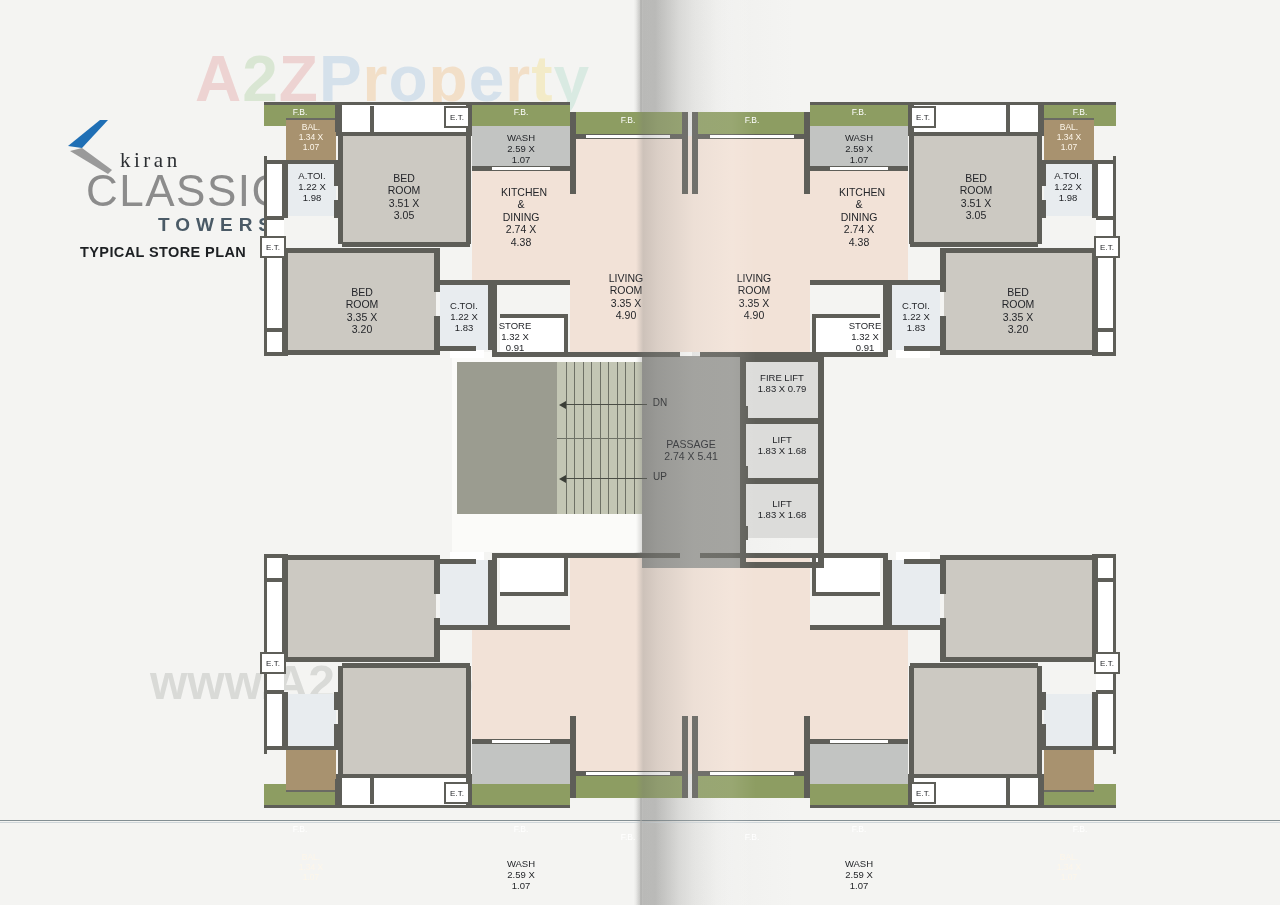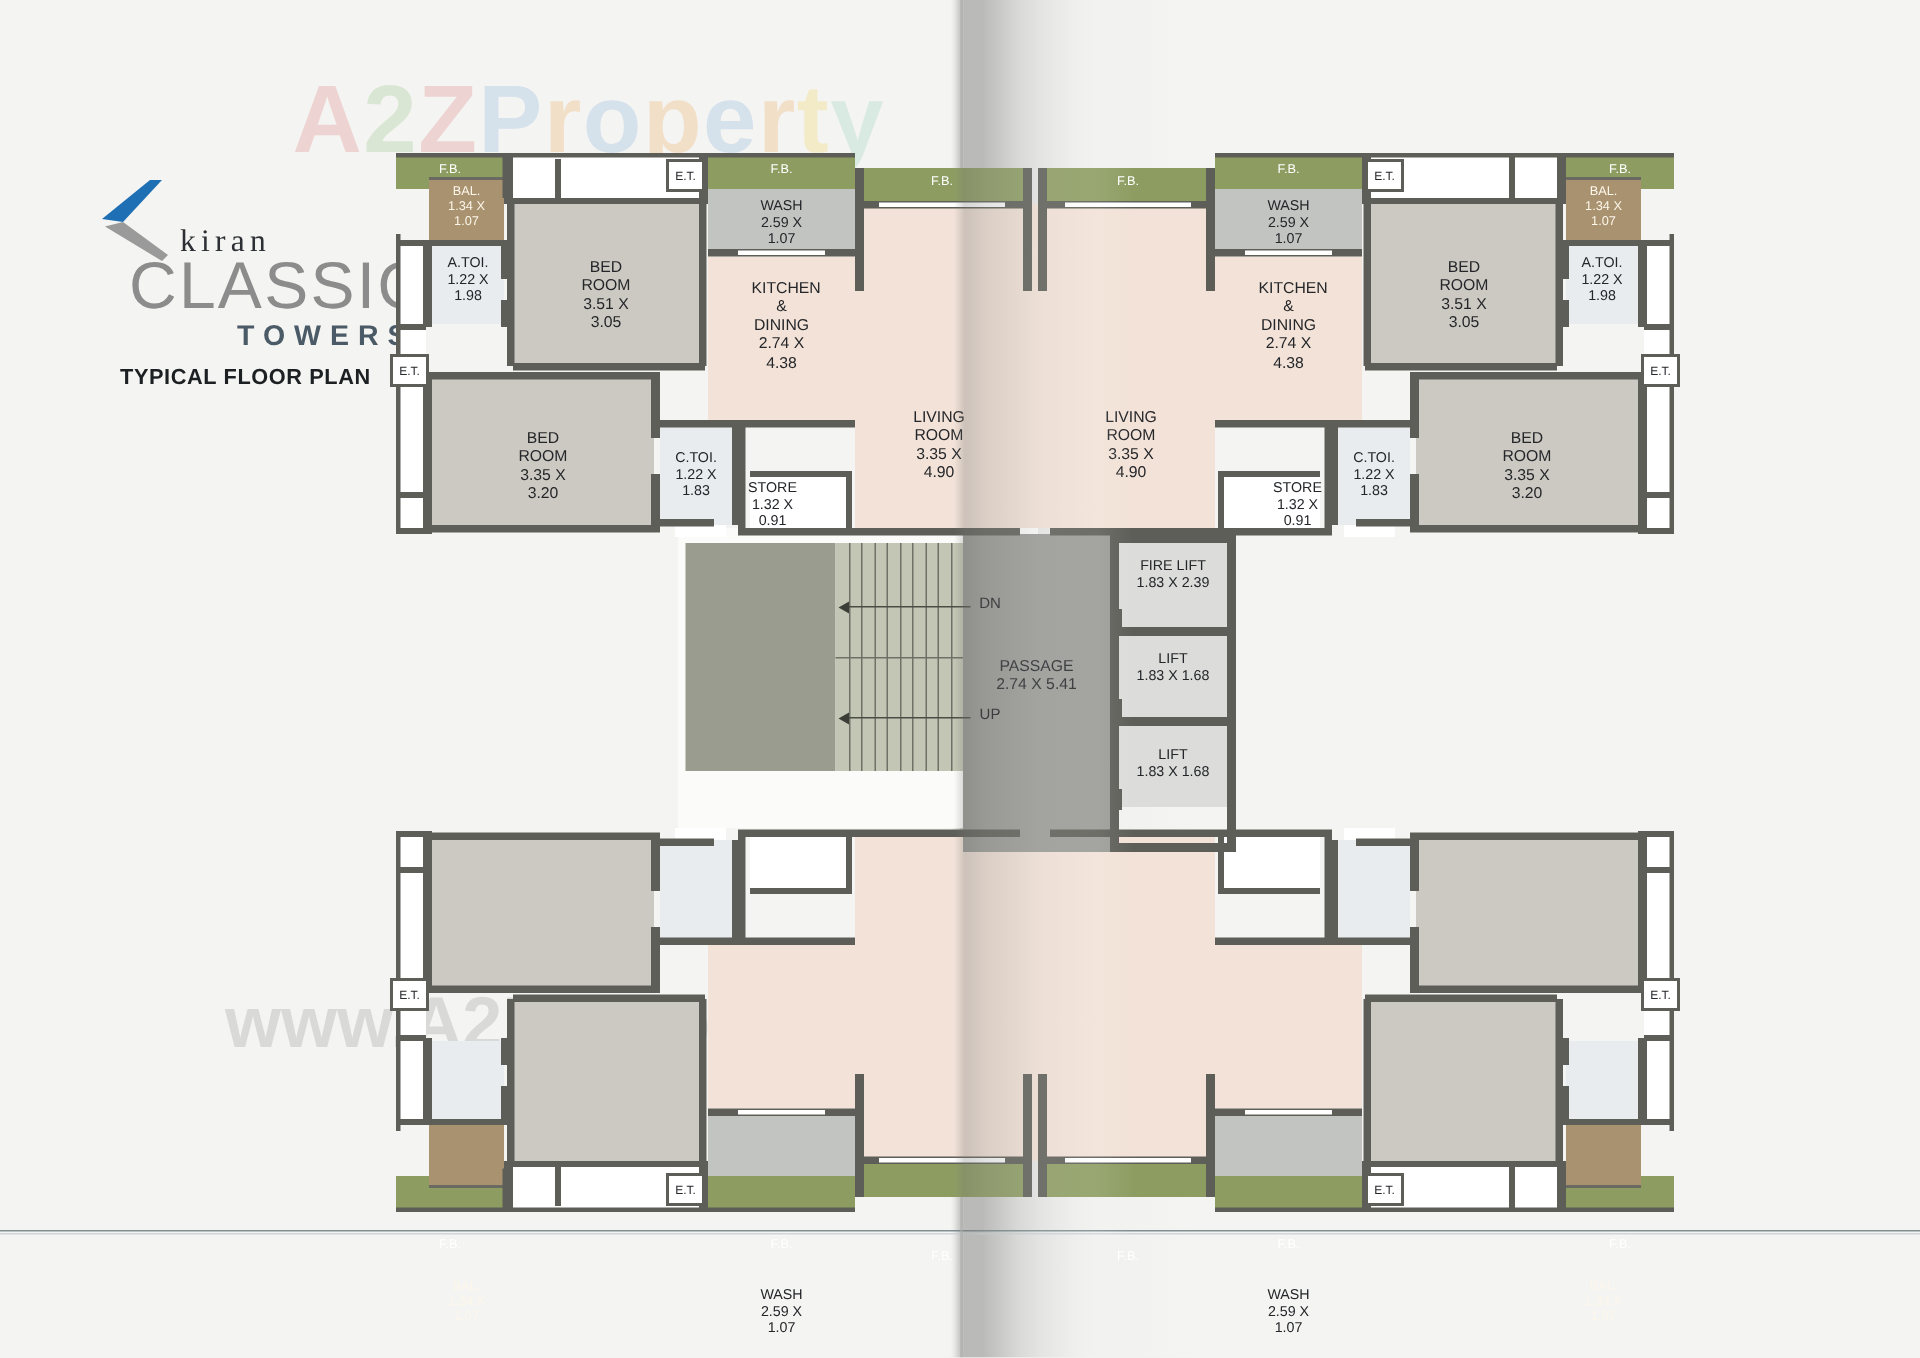--- a/index.html
+++ b/index.html
@@ -119,21 +119,21 @@
   <div class="wm-top" id="wmTop"><span style="color: rgb(224, 138, 138);">A</span><span style="color: rgb(158, 201, 142);">2</span><span style="color: rgb(224, 138, 138);">Z</span><span style="color: rgb(255, 255, 255);"> </span><span style="color: rgb(143, 182, 222);">P</span><span style="color: rgb(240, 176, 106);">r</span><span style="color: rgb(143, 182, 222);">o</span><span style="color: rgb(240, 176, 106);">p</span><span style="color: rgb(143, 182, 222);">e</span><span style="color: rgb(240, 176, 106);">r</span><span style="color: rgb(242, 215, 107);">t</span><span style="color: rgb(158, 212, 192);">y</span></div>
 
   <div id="logo">
     <svg class="logo-mark" viewBox="0 0 90 62">
       <polygon points="48,2 22,30 8,28 40,2" fill="#1f6fb5"></polygon>
       <polygon points="22,30 52,52 48,56 10,33" fill="#9a9a9a"></polygon>
     </svg>
     <div class="logo-kiran">kiran</div>
     <div class="logo-classic">CLASSIC</div>
     <div class="logo-towers">TOWERS</div>
-    <div class="logo-sub">TYPICAL FLOOR PLAN</div>
+    <div class="logo-sub">TYPICAL STORE PLAN</div>
   </div>
 
   <div id="plan">
       <div class="rect offwhite" style="left: 452px; top: 352px; width: 240px; height: 200px; z-index: 5;"></div>
       <div class="rect stair-hall" style="left: 457px; top: 362px; width: 100px; height: 152px; z-index: 6;"></div>
       <div class="rect stair" style="left: 557px; top: 362px; width: 85px; height: 152px; z-index: 7;"></div>
       <div class="treads" style="left: 557px; top: 362px; width: 85px; height: 152px; z-index: 8;">
         <i style="left: 8.5px;"></i>
         <i style="left: 17px;"></i>
         <i style="left: 25.5px;"></i>
@@ -151,21 +151,21 @@
       <div class="lbl lbl-dir" style="left: 643px; top: 397px; width: 34px; z-index: 32;">DN</div>
       <div class="arrow-line" style="left: 563px; top: 478px; width: 84px; z-index: 30;"></div>
       <div class="arrow-head" style="left: 559px; top: 474.5px; z-index: 31;"></div>
       <div class="lbl lbl-dir" style="left: 643px; top: 471px; width: 34px; z-index: 32;">UP</div>
       <div class="rect passage" style="left: 642px; top: 356px; width: 98px; height: 212px; z-index: 6;"></div>
       <div class="lbl lbl-room" style="left: 642px; top: 438px; width: 98px; z-index: 35;">PASSAGE
 2.74 X 5.41</div>
       <div class="rect wall" style="left: 740px; top: 356px; width: 6px; height: 212px; z-index: 10;"></div>
       <div class="rect lift" style="left: 746px; top: 362px; width: 72px; height: 56px; z-index: 6;"></div>
       <div class="lbl lbl-sm" style="left: 740px; top: 372px; width: 84px; z-index: 35;">FIRE LIFT
-1.83 X 2.39</div>
+1.83 X 0.79</div>
       <div class="rect wall" style="left: 746px; top: 418px; width: 72px; height: 6px; z-index: 10;"></div>
       <div class="rect lift" style="left: 746px; top: 424px; width: 72px; height: 54px; z-index: 6;"></div>
       <div class="lbl lbl-sm" style="left: 740px; top: 434px; width: 84px; z-index: 35;">LIFT
 1.83 X 1.68</div>
       <div class="rect wall" style="left: 746px; top: 478px; width: 72px; height: 6px; z-index: 10;"></div>
       <div class="rect lift" style="left: 746px; top: 484px; width: 72px; height: 54px; z-index: 6;"></div>
       <div class="lbl lbl-sm" style="left: 740px; top: 498px; width: 84px; z-index: 35;">LIFT
 1.83 X 1.68</div>
       <div class="rect wall" style="left: 818px; top: 356px; width: 6px; height: 212px; z-index: 10;"></div>
       <div class="rect wall" style="left: 740px; top: 356px; width: 84px; height: 6px; z-index: 10;"></div>

